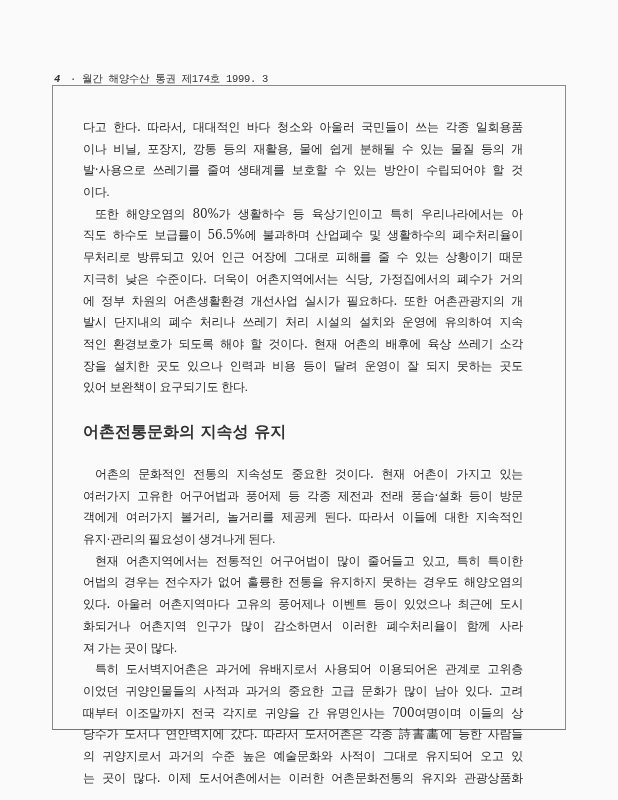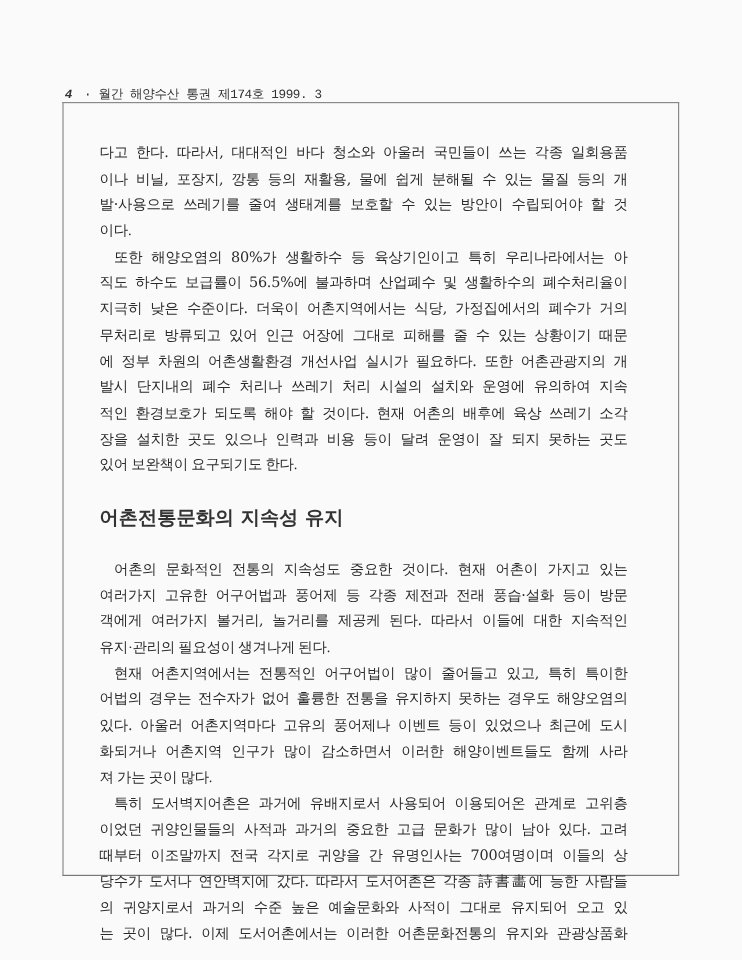--- a/index.html
+++ b/index.html
@@ -42,42 +42,42 @@
 <div class="content">
   <div>
     <div class="line">다고 한다. 따라서, 대대적인 바다 청소와 아울러 국민들이 쓰는 각종 일회용품</div>
     <div class="line">이나 비닐, 포장지, 깡통 등의 재활용, 물에 쉽게 분해될 수 있는 물질 등의 개</div>
     <div class="line">발·사용으로 쓰레기를 줄여 생태계를 보호할 수 있는 방안이 수립되어야 할 것</div>
     <div class="line last">이다.</div>
   </div>
   <div>
     <div class="line indent">또한 해양오염의 80%가 생활하수 등 육상기인이고 특히 우리나라에서는 아</div>
     <div class="line">직도 하수도 보급률이 56.5%에 불과하며 산업폐수 및 생활하수의 폐수처리율이</div>
+    <div class="line">무처리로 방류되고 있어 인근 어장에 그대로 피해를 줄 수 있는 상황이기 때문</div>
     <div class="line">지극히 낮은 수준이다. 더욱이 어촌지역에서는 식당, 가정집에서의 폐수가 거의</div>
-    <div class="line">무처리로 방류되고 있어 인근 어장에 그대로 피해를 줄 수 있는 상황이기 때문</div>
     <div class="line">에 정부 차원의 어촌생활환경 개선사업 실시가 필요하다. 또한 어촌관광지의 개</div>
     <div class="line">발시 단지내의 폐수 처리나 쓰레기 처리 시설의 설치와 운영에 유의하여 지속</div>
     <div class="line">적인 환경보호가 되도록 해야 할 것이다. 현재 어촌의 배후에 육상 쓰레기 소각</div>
     <div class="line">장을 설치한 곳도 있으나 인력과 비용 등이 달려 운영이 잘 되지 못하는 곳도</div>
     <div class="line last">있어 보완책이 요구되기도 한다.</div>
   </div>
   <div class="gap"></div>
   <div class="heading">어촌전통문화의 지속성 유지</div>
   <div class="gap"></div>
   <div>
     <div class="line indent">어촌의 문화적인 전통의 지속성도 중요한 것이다. 현재 어촌이 가지고 있는</div>
     <div class="line">여러가지 고유한 어구어법과 풍어제 등 각종 제전과 전래 풍습·설화 등이 방문</div>
     <div class="line">객에게 여러가지 볼거리, 놀거리를 제공케 된다. 따라서 이들에 대한 지속적인</div>
     <div class="line last">유지·관리의 필요성이 생겨나게 된다.</div>
   </div>
   <div>
     <div class="line indent">현재 어촌지역에서는 전통적인 어구어법이 많이 줄어들고 있고, 특히 특이한</div>
     <div class="line">어법의 경우는 전수자가 없어 훌륭한 전통을 유지하지 못하는 경우도 해양오염의</div>
     <div class="line">있다. 아울러 어촌지역마다 고유의 풍어제나 이벤트 등이 있었으나 최근에 도시</div>
-    <div class="line">화되거나 어촌지역 인구가 많이 감소하면서 이러한 해양이벤트들도 함께 사라</div>
+    <div class="line">화되거나 어촌지역 인구가 많이 감소하면서 이러한 폐수처리율이 함께 사라</div>
     <div class="line last">져 가는 곳이 많다.</div>
   </div>
   <div>
     <div class="line indent">특히 도서벽지어촌은 과거에 유배지로서 사용되어 이용되어온 관계로 고위층</div>
     <div class="line">이었던 귀양인물들의 사적과 과거의 중요한 고급 문화가 많이 남아 있다. 고려</div>
     <div class="line">때부터 이조말까지 전국 각지로 귀양을 간 유명인사는 700여명이며 이들의 상</div>
     <div class="line">당수가 도서나 연안벽지에 갔다. 따라서 도서어촌은 각종 詩書畵에 능한 사람들</div>
     <div class="line">의 귀양지로서 과거의 수준 높은 예술문화와 사적이 그대로 유지되어 오고 있</div>
     <div class="line">는 곳이 많다. 이제 도서어촌에서는 이러한 어촌문화전통의 유지와 관광상품화</div>
   </div>

